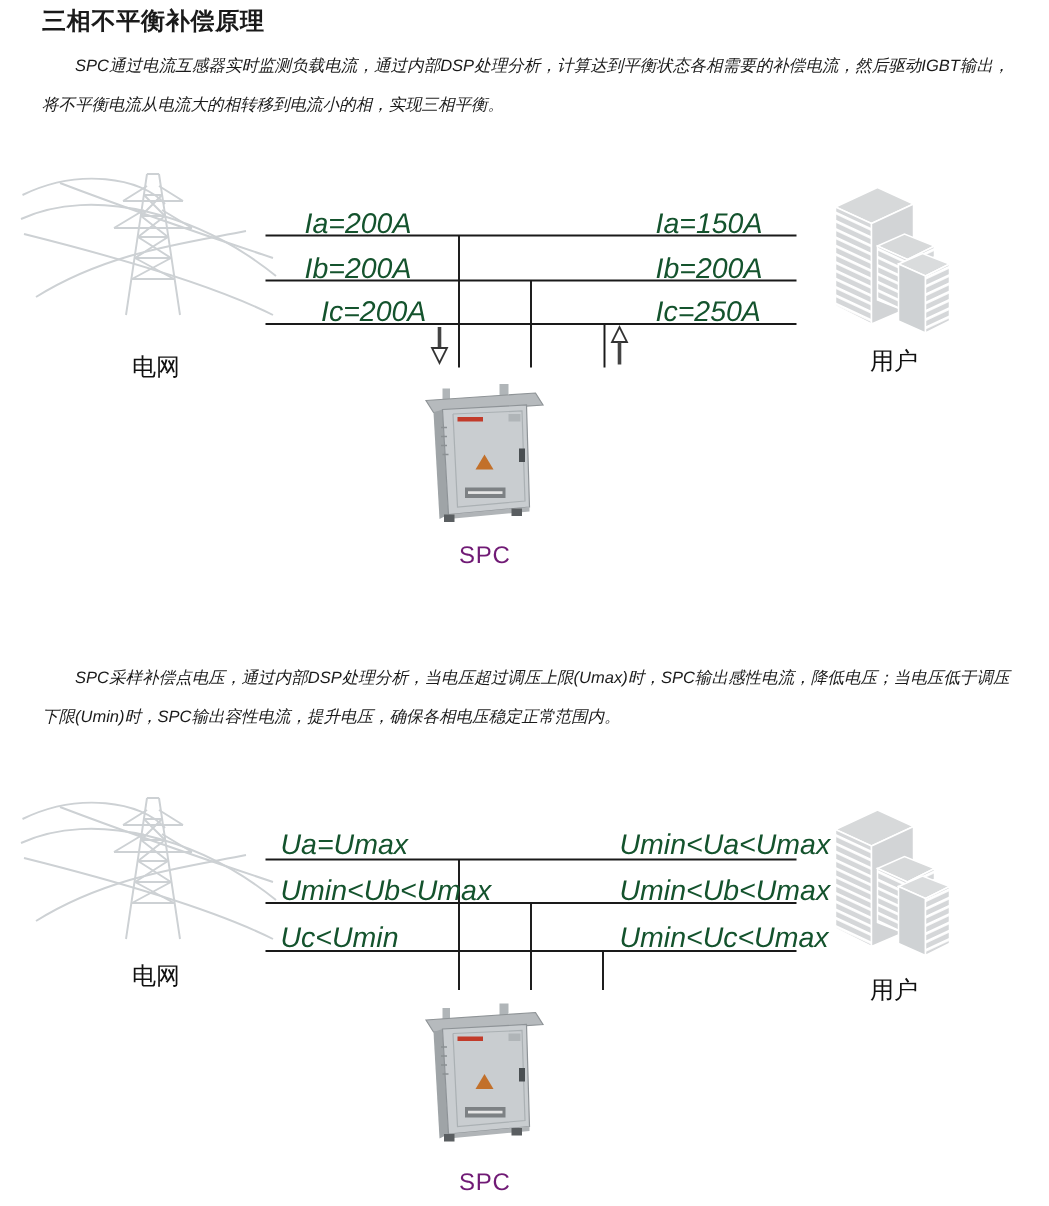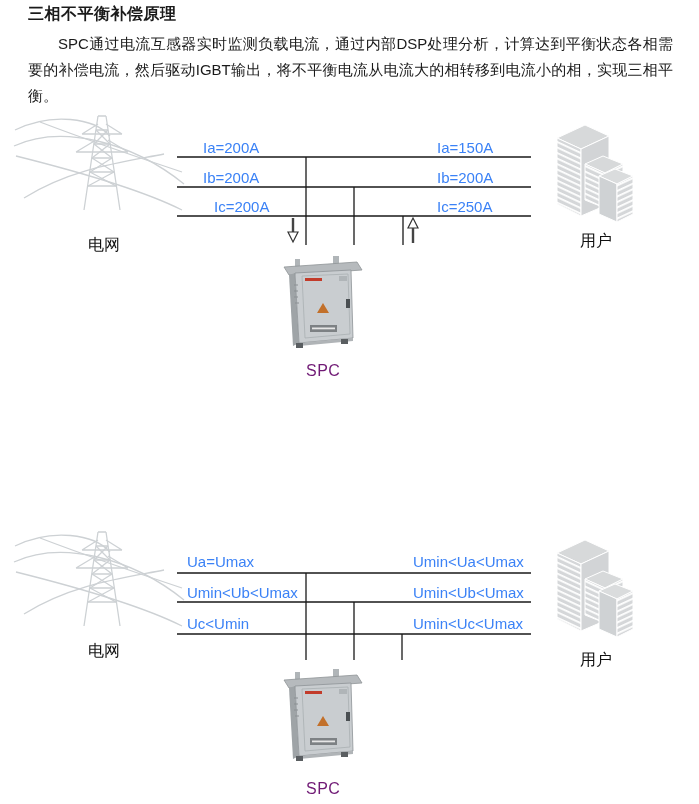--- a/index.html
+++ b/index.html
@@ -1,22 +1,22 @@
 <!DOCTYPE html>
 <html><head>
 <meta charset="utf-8">
 <style>
   html,body{margin:0;padding:0;background:#ffffff;}
   #page{
     position:relative;width:699px;height:804px;background:#fff;
     font-family:"Liberation Sans","DejaVu Sans",sans-serif;color:#1a1a1a;overflow:hidden;border-radius:27px;
   }
   .heading{position:absolute;font-size:16px;font-weight:bold;letter-spacing:.5px;white-space:nowrap;}
-  .para{position:absolute;width:645px;font-size:15px;line-height:26px;text-align:justify;text-indent:2em;}
-  .buslbl{position:absolute;font-size:15px;white-space:nowrap;color:#3b82f6;}
+  .para{position:absolute;width:645px;font-size:11px;line-height:26px;text-align:justify;text-indent:2em;font-style:italic;}
+  .buslbl{position:absolute;font-size:19px;white-space:nowrap;color:#14532d;font-style:italic;}
   .cnlbl{position:absolute;font-size:16px;color:#111;white-space:nowrap;}
   .spclbl{position:absolute;font-size:16px;color:#701a75;letter-spacing:.5px;}
   svg.abs{position:absolute;display:block;pointer-events:none;}
   #wires{left:0;top:0;}
 </style>
 </head>
 <body>
 
 <div id="page">
 
@@ -112,20 +112,21 @@
   <svg class="abs" style="left:551px;top:116px" width="92" height="110" viewBox="0 0 92 110">
       <use href="#sym-building"></use>
     </svg>
   <div class="cnlbl" style="left:580px;top:231px">用户</div>
 
   <svg class="abs" style="left:281px;top:253px" width="84" height="97" viewBox="0 0 84 97">
       <use href="#sym-cabinet"></use>
     </svg>
   <div class="spclbl" style="left:306px;top:362px">SPC</div>
 
+  <div class="para" style="left:28px;top:439px">SPC采样补偿点电压，通过内部DSP处理分析，当电压超过调压上限(Umax)时，SPC输出感性电流，降低电压；当电压低于调压下限(Umin)时，SPC输出容性电流，提升电压，确保各相电压稳定正常范围内。</div>
 
   <svg class="abs" style="left:12px;top:528px" width="175" height="112" viewBox="0 0 175 112">
       <use href="#sym-tower"></use>
     </svg>
   <div class="cnlbl" style="left:88px;top:641px">电网</div>
 
   <div class="buslbl" style="left:187px;top:553px">Ua=Umax</div>
   <div class="buslbl" style="left:187px;top:584px">Umin&lt;Ub&lt;Umax</div>
   <div class="buslbl" style="left:187px;top:615px">Uc&lt;Umin</div>
   <div class="buslbl" style="left:413px;top:553px">Umin&lt;Ua&lt;Umax</div>

